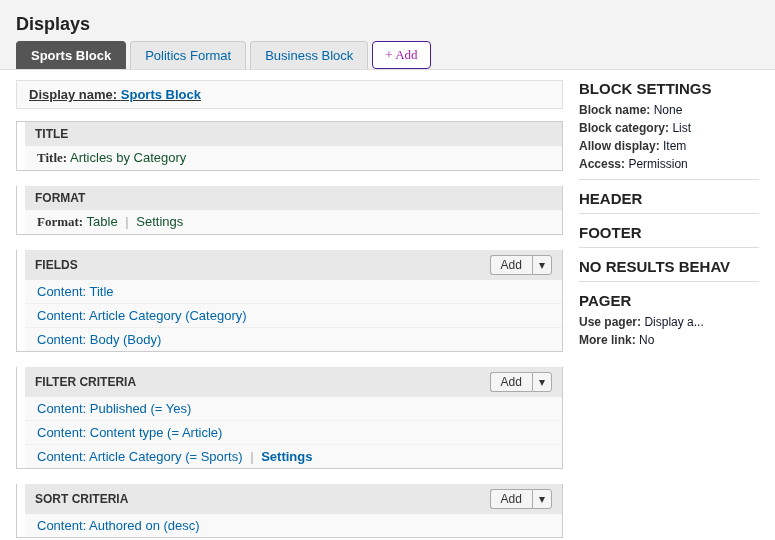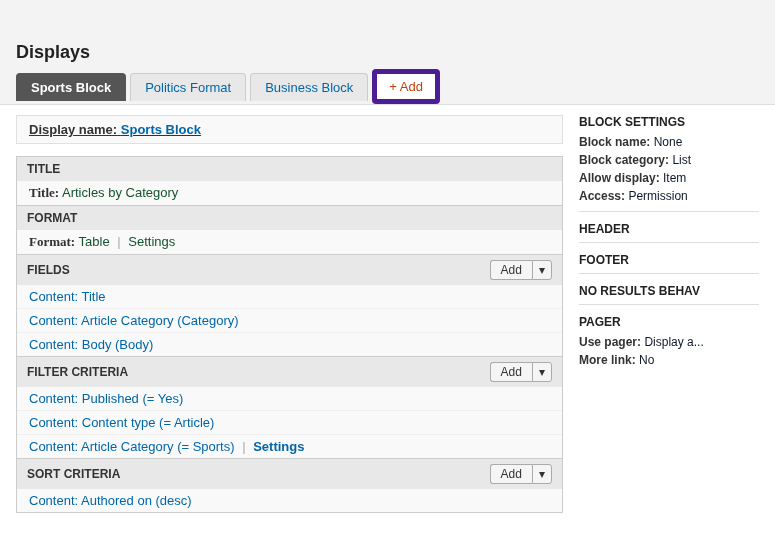--- a/index.html
+++ b/index.html
@@ -14,21 +14,20 @@
       background: #f3f3f3;
       border-bottom: 1px solid #ddd;
       padding: 6px 16px 0 16px;
     }
 
     .page-title {
       font-size: 18px;
       font-weight: bold;
       padding: 8px 0 6px 0;
       color: #222;
-      margin-top: 28px;
     }
 
     .tabs-bar {
       display: flex;
       align-items: center;
       gap: 4px;
       padding-bottom: 0;
     }
 
     .tab {
@@ -45,26 +44,27 @@
 
     .tab.active {
       background: #555;
       color: #fff;
       border-color: #555;
       font-weight: bold;
     }
 
     .tab-add {
       padding: 5px 12px;
-      border: 5px solid #4c1d95;
+      border: 1px solid #4c1d95;
       border-radius: 4px;
       background: #fff;
-      color: #c2410c;
-      cursor: pointer;
-      font-size: 13px;
+      color: #a21caf;
+      cursor: pointer;
+      font-size: 13px;
+      font-family: Liberation Serif, serif;
     }
 
     .main-content {
       display: flex;
       padding: 10px 16px;
       gap: 16px;
     }
 
     .left-panel {
       flex: 1;
@@ -89,21 +89,22 @@
       color: #333;
     }
 
     .display-name-bar span.value {
       color: #0066aa;
       font-weight: bold;
     }
 
     .section {
       border: 1px solid #ccc;
-      margin-bottom: 0;
+      margin-bottom: 15px;
+      padding-left: 8px;
     }
 
     .section + .section {
       border-top: none;
     }
 
     .section-header {
       background: #e8e8e8;
       padding: 5px 10px;
       font-weight: bold;
@@ -180,21 +181,21 @@
       border-radius: 0 3px 3px 0;
       background: #f5f5f5;
       color: #333;
       font-size: 12px;
       cursor: pointer;
     }
 
     
     .right-section-title {
       font-weight: bold;
-      font-size: 12px;
+      font-size: 15px;
       color: #222;
       margin-top: 10px;
       margin-bottom: 4px;
       text-transform: uppercase;
     }
 
     .right-section-title:first-child {
       margin-top: 0;
     }
 

